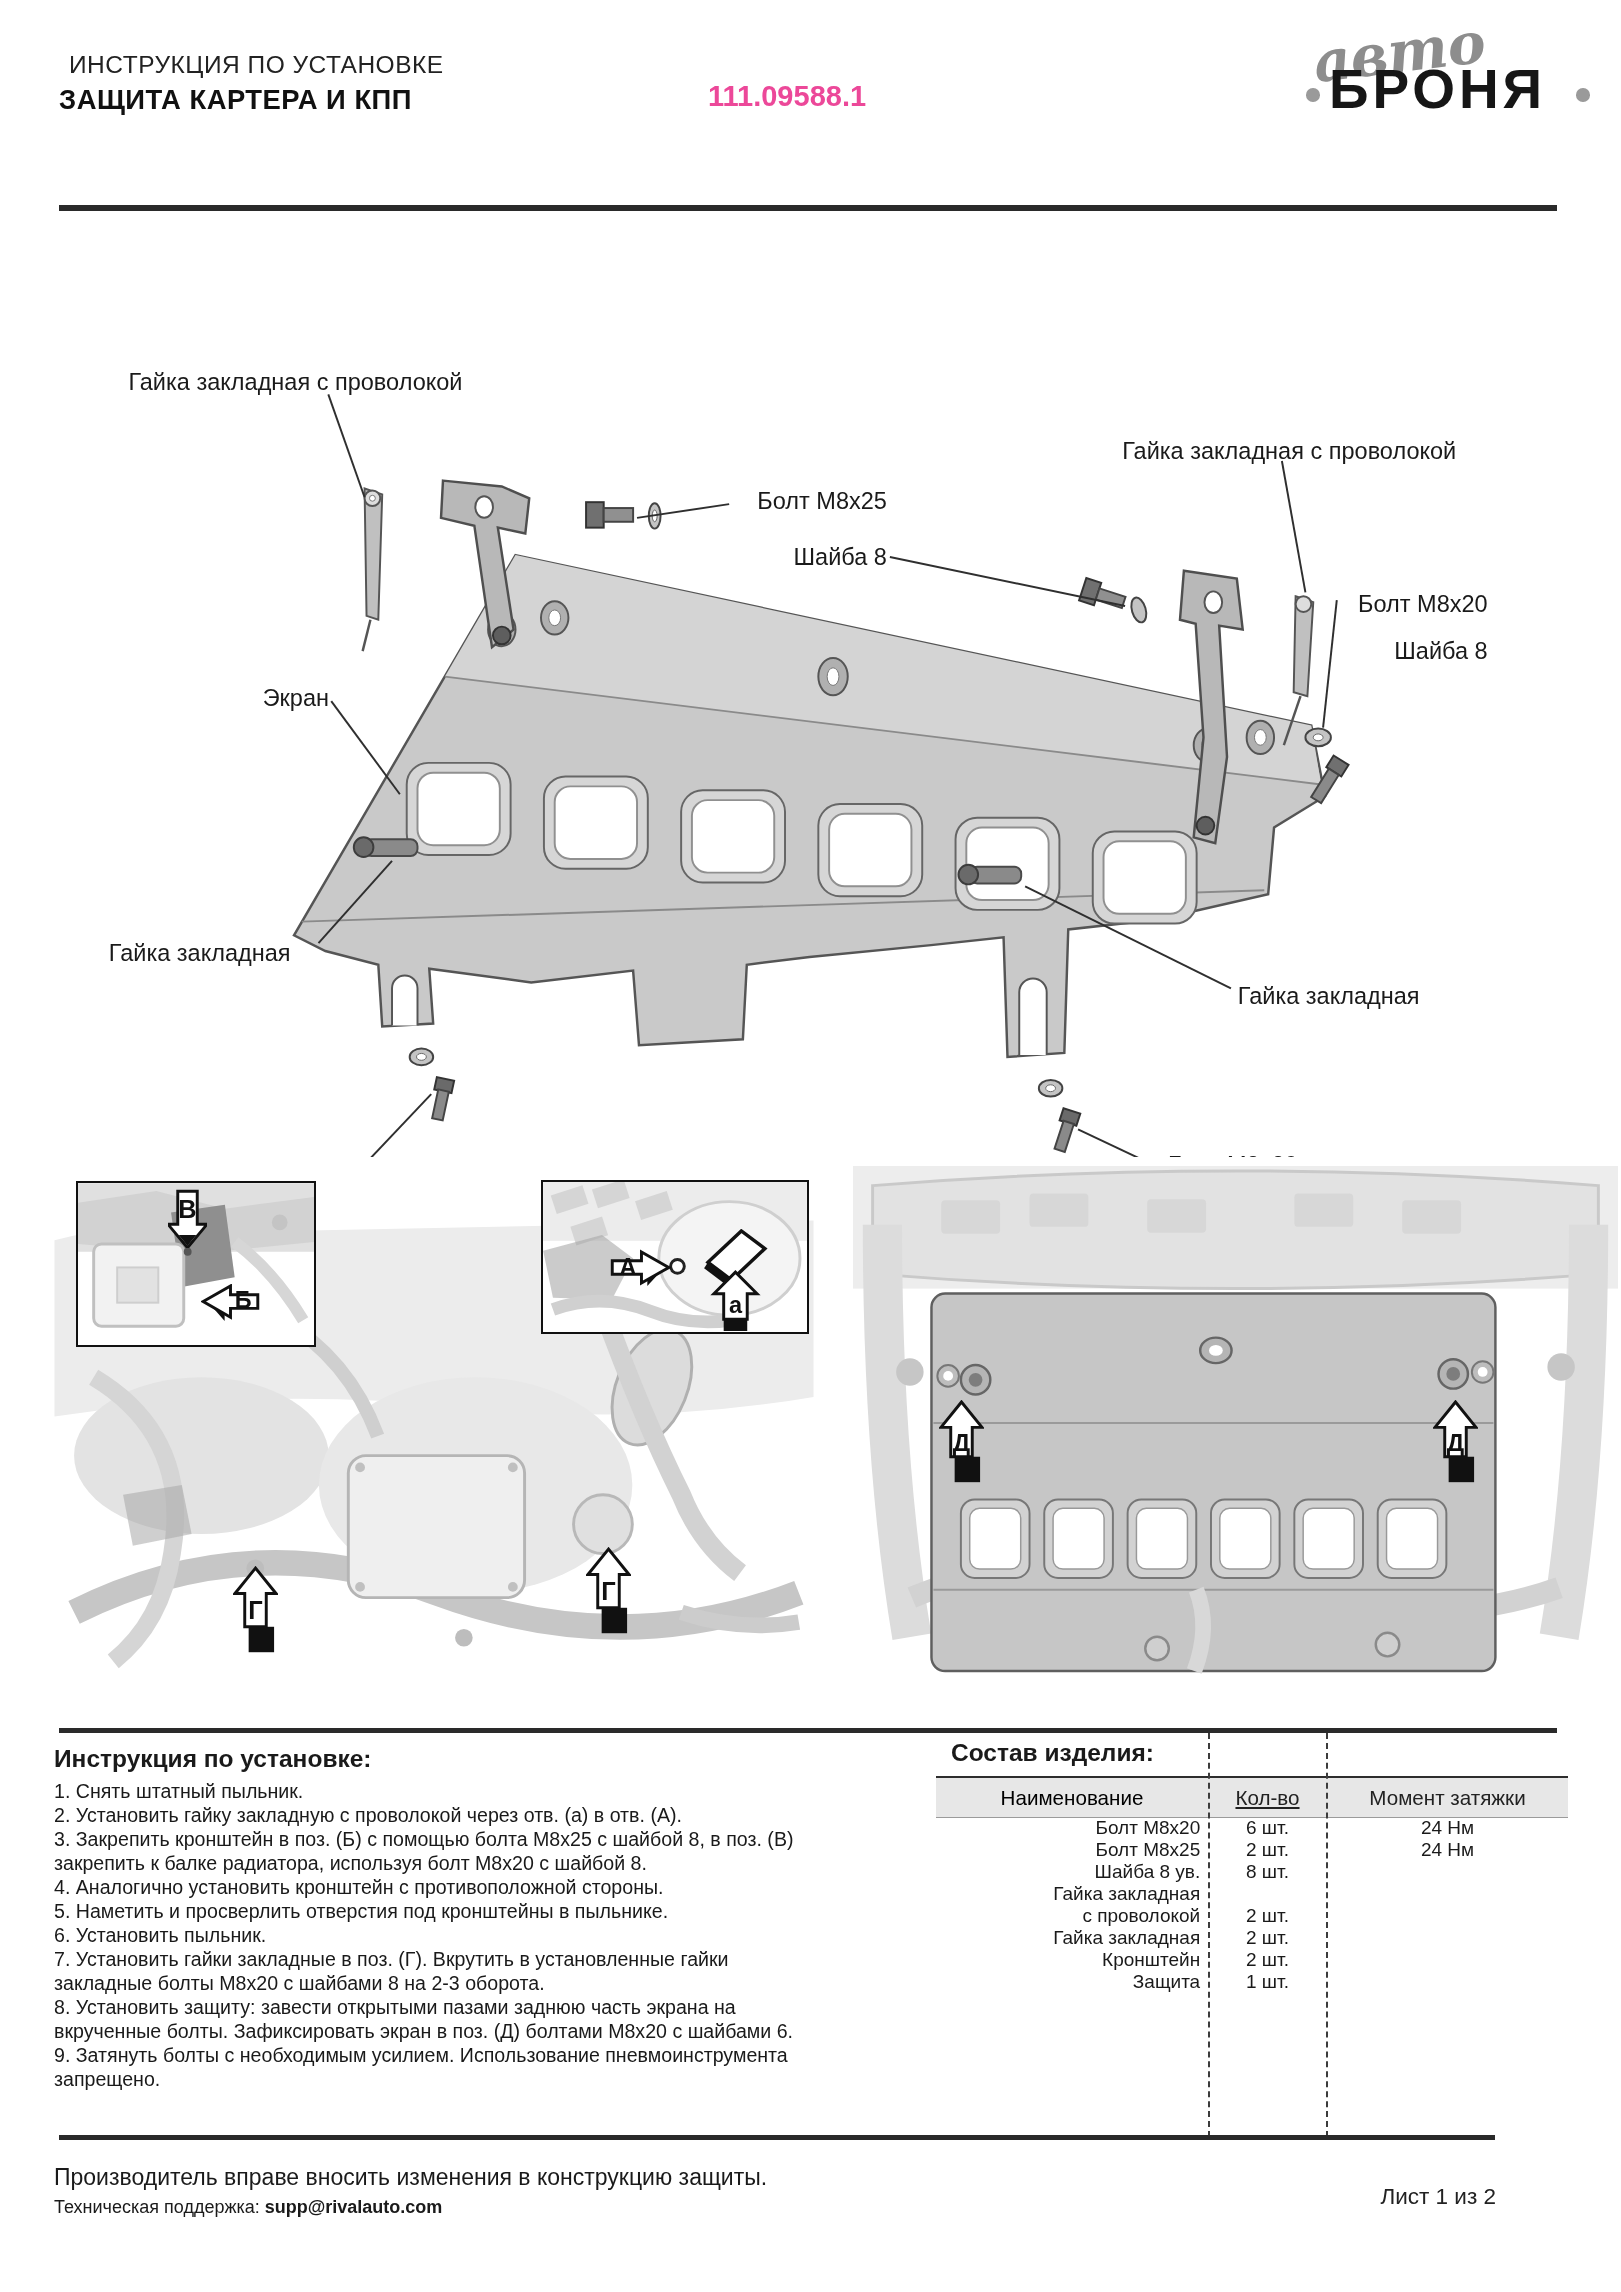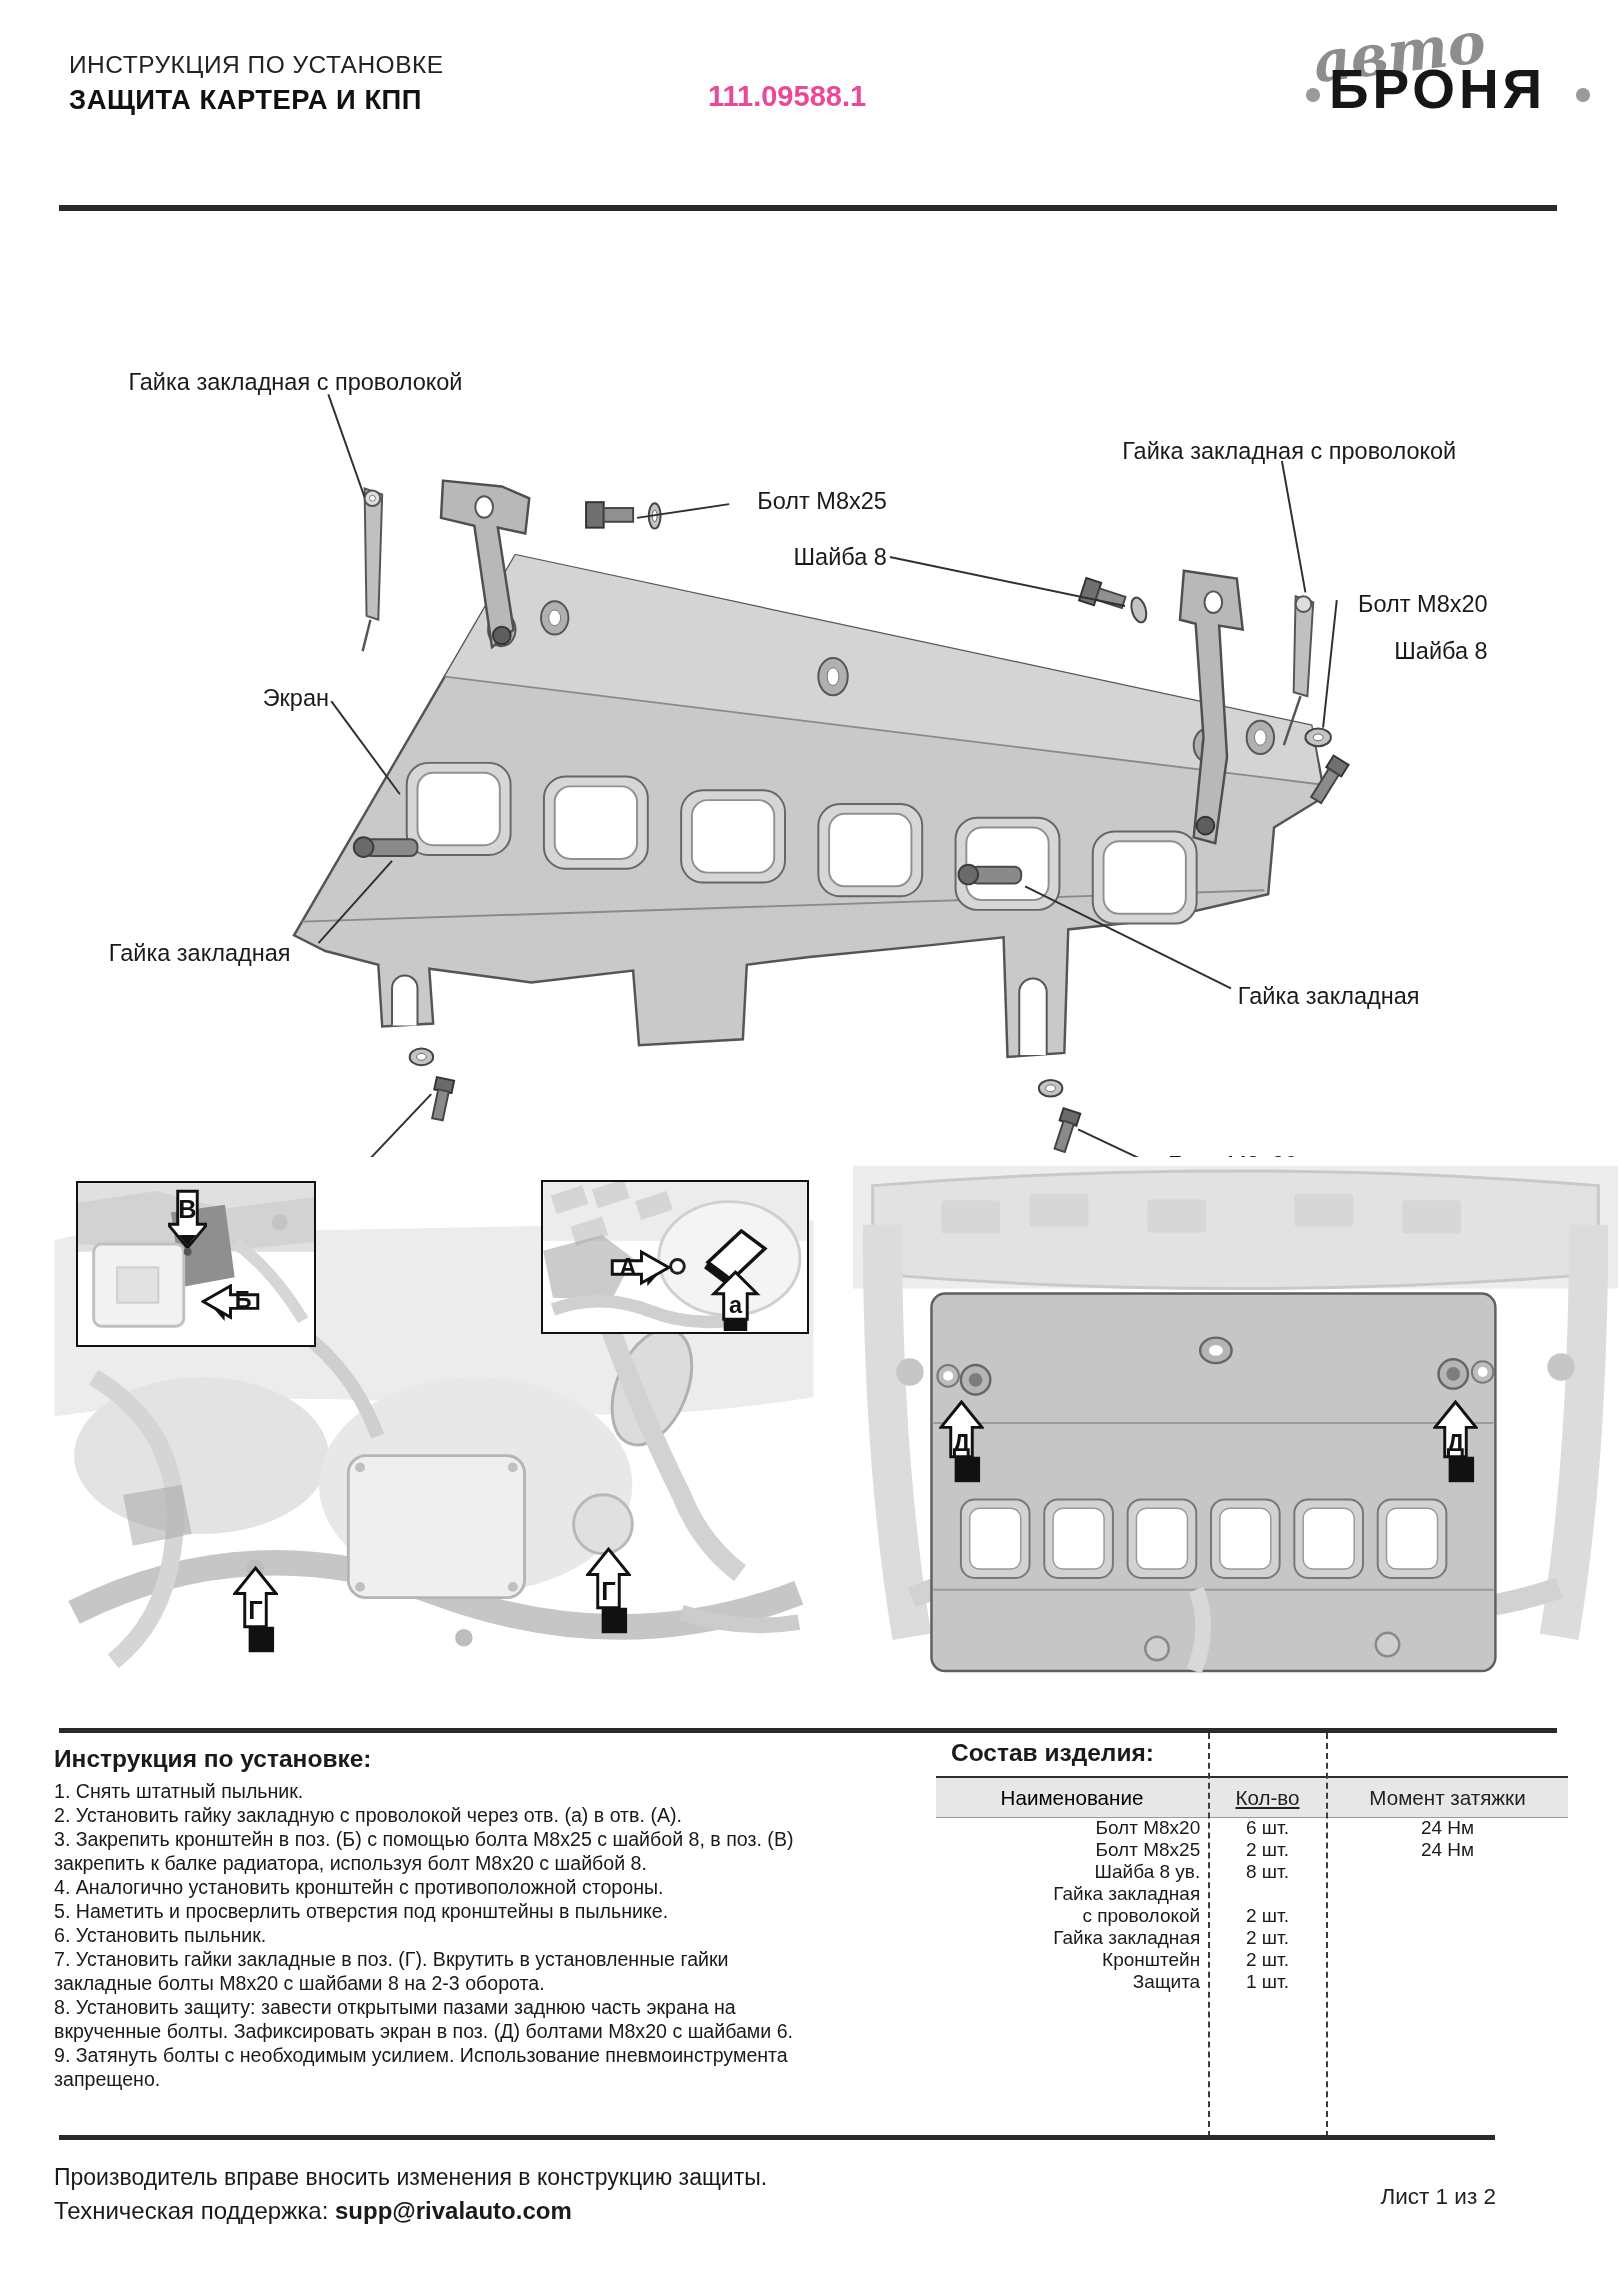--- a/index.html
+++ b/index.html
@@ -1,40 +1,40 @@
 <!DOCTYPE html>
 <html><head>
 <meta charset="utf-8">
 <style>
   html,body{margin:0;padding:0;background:#fff;}
   body{width:1621px;height:2293px;position:relative;font-family:"Liberation Sans",sans-serif;color:#1a1a1a;overflow:hidden;}
   .abs{position:absolute;}
   .hdr-line1{left:69px;top:51px;font-size:24.5px;letter-spacing:0.5px;color:#222;}
-  .hdr-line2{left:69px;top:84px;font-size:27.4px;font-weight:bold;letter-spacing:0.5px;color:#111;}
+  .hdr-line2{left:59px;top:84px;font-size:27.4px;font-weight:bold;letter-spacing:0.5px;color:#111;}
   .part-no{left:708px;top:80px;font-size:29px;font-weight:bold;color:#ec4899;}
   .logo-script{left:1313px;top:17.6px;font-size:57px;font-style:italic;font-weight:bold;color:#8d8d8d;font-family:"DejaVu Serif",serif;transform:rotate(-7deg);}
   .logo-main{left:1329px;top:57px;font-size:55px;font-weight:bold;letter-spacing:3.9px;color:#161616;}
   .logo-dot{width:13.7px;height:13.7px;border-radius:50%;background:#9a9a9a;}
   .rule{background:#2a2a2a;}
   .photo-frame{border:2.9px solid #111;background:#fff;overflow:hidden;}
   .instr-head{left:54px;top:1745px;font-size:24.5px;font-weight:bold;}
   .instr-line{left:54px;width:892px;font-size:19.6px;line-height:24px;white-space:nowrap;}
   .tbl-title{left:951px;top:1739px;font-size:24.5px;font-weight:bold;}
   .tbl-band{left:936px;top:1776px;width:632px;height:39px;background:#e7e7e7;border-top:2.9px solid #2d2d2d;border-bottom:1px solid #9b9b9b;display:flex;align-items:center;}
   .tbl-band .c1{width:272px;text-align:center;font-size:20.6px;color:#000000;}
   .tbl-band .c2{width:119px;text-align:center;font-size:20.6px;color:#222;text-decoration:underline;}
   .tbl-band .c3{width:241px;text-align:center;font-size:20.6px;color:#222;}
   .tbl-rows{left:936px;top:1817px;width:632px;}
   .tbl-row{display:flex;height:22px;align-items:center;}
   .tbl-row .c1{width:272px;text-align:right;padding-right:7.8px;box-sizing:border-box;font-size:19px;}
   .tbl-row .c2{width:119px;text-align:center;font-size:19px;}
   .tbl-row .c3{width:241px;text-align:center;font-size:19px;}
   .dash-v{border-left:2.5px dashed #3c3c3c;width:0;}
   .foot1{left:54px;top:2164px;font-size:23px;}
-  .foot2{left:54px;top:2197px;font-size:24px;}
+  .foot2{left:54px;top:2197px;font-size:18px;}
   .foot2 b{font-weight:bold;}
   .foot-page{top:2184px;right:125px;font-size:22.5px;color:#222;}
   svg text{font-family:"Liberation Sans",sans-serif;}
   .dlabel{font-size:24px;fill:#1a1a1a;}
   .callout-letter{font-weight:bold;fill:#111;}
 </style>
 </head>
 <body>
 
 <div class="abs hdr-line1">ИНСТРУКЦИЯ ПО УСТАНОВКЕ</div>

